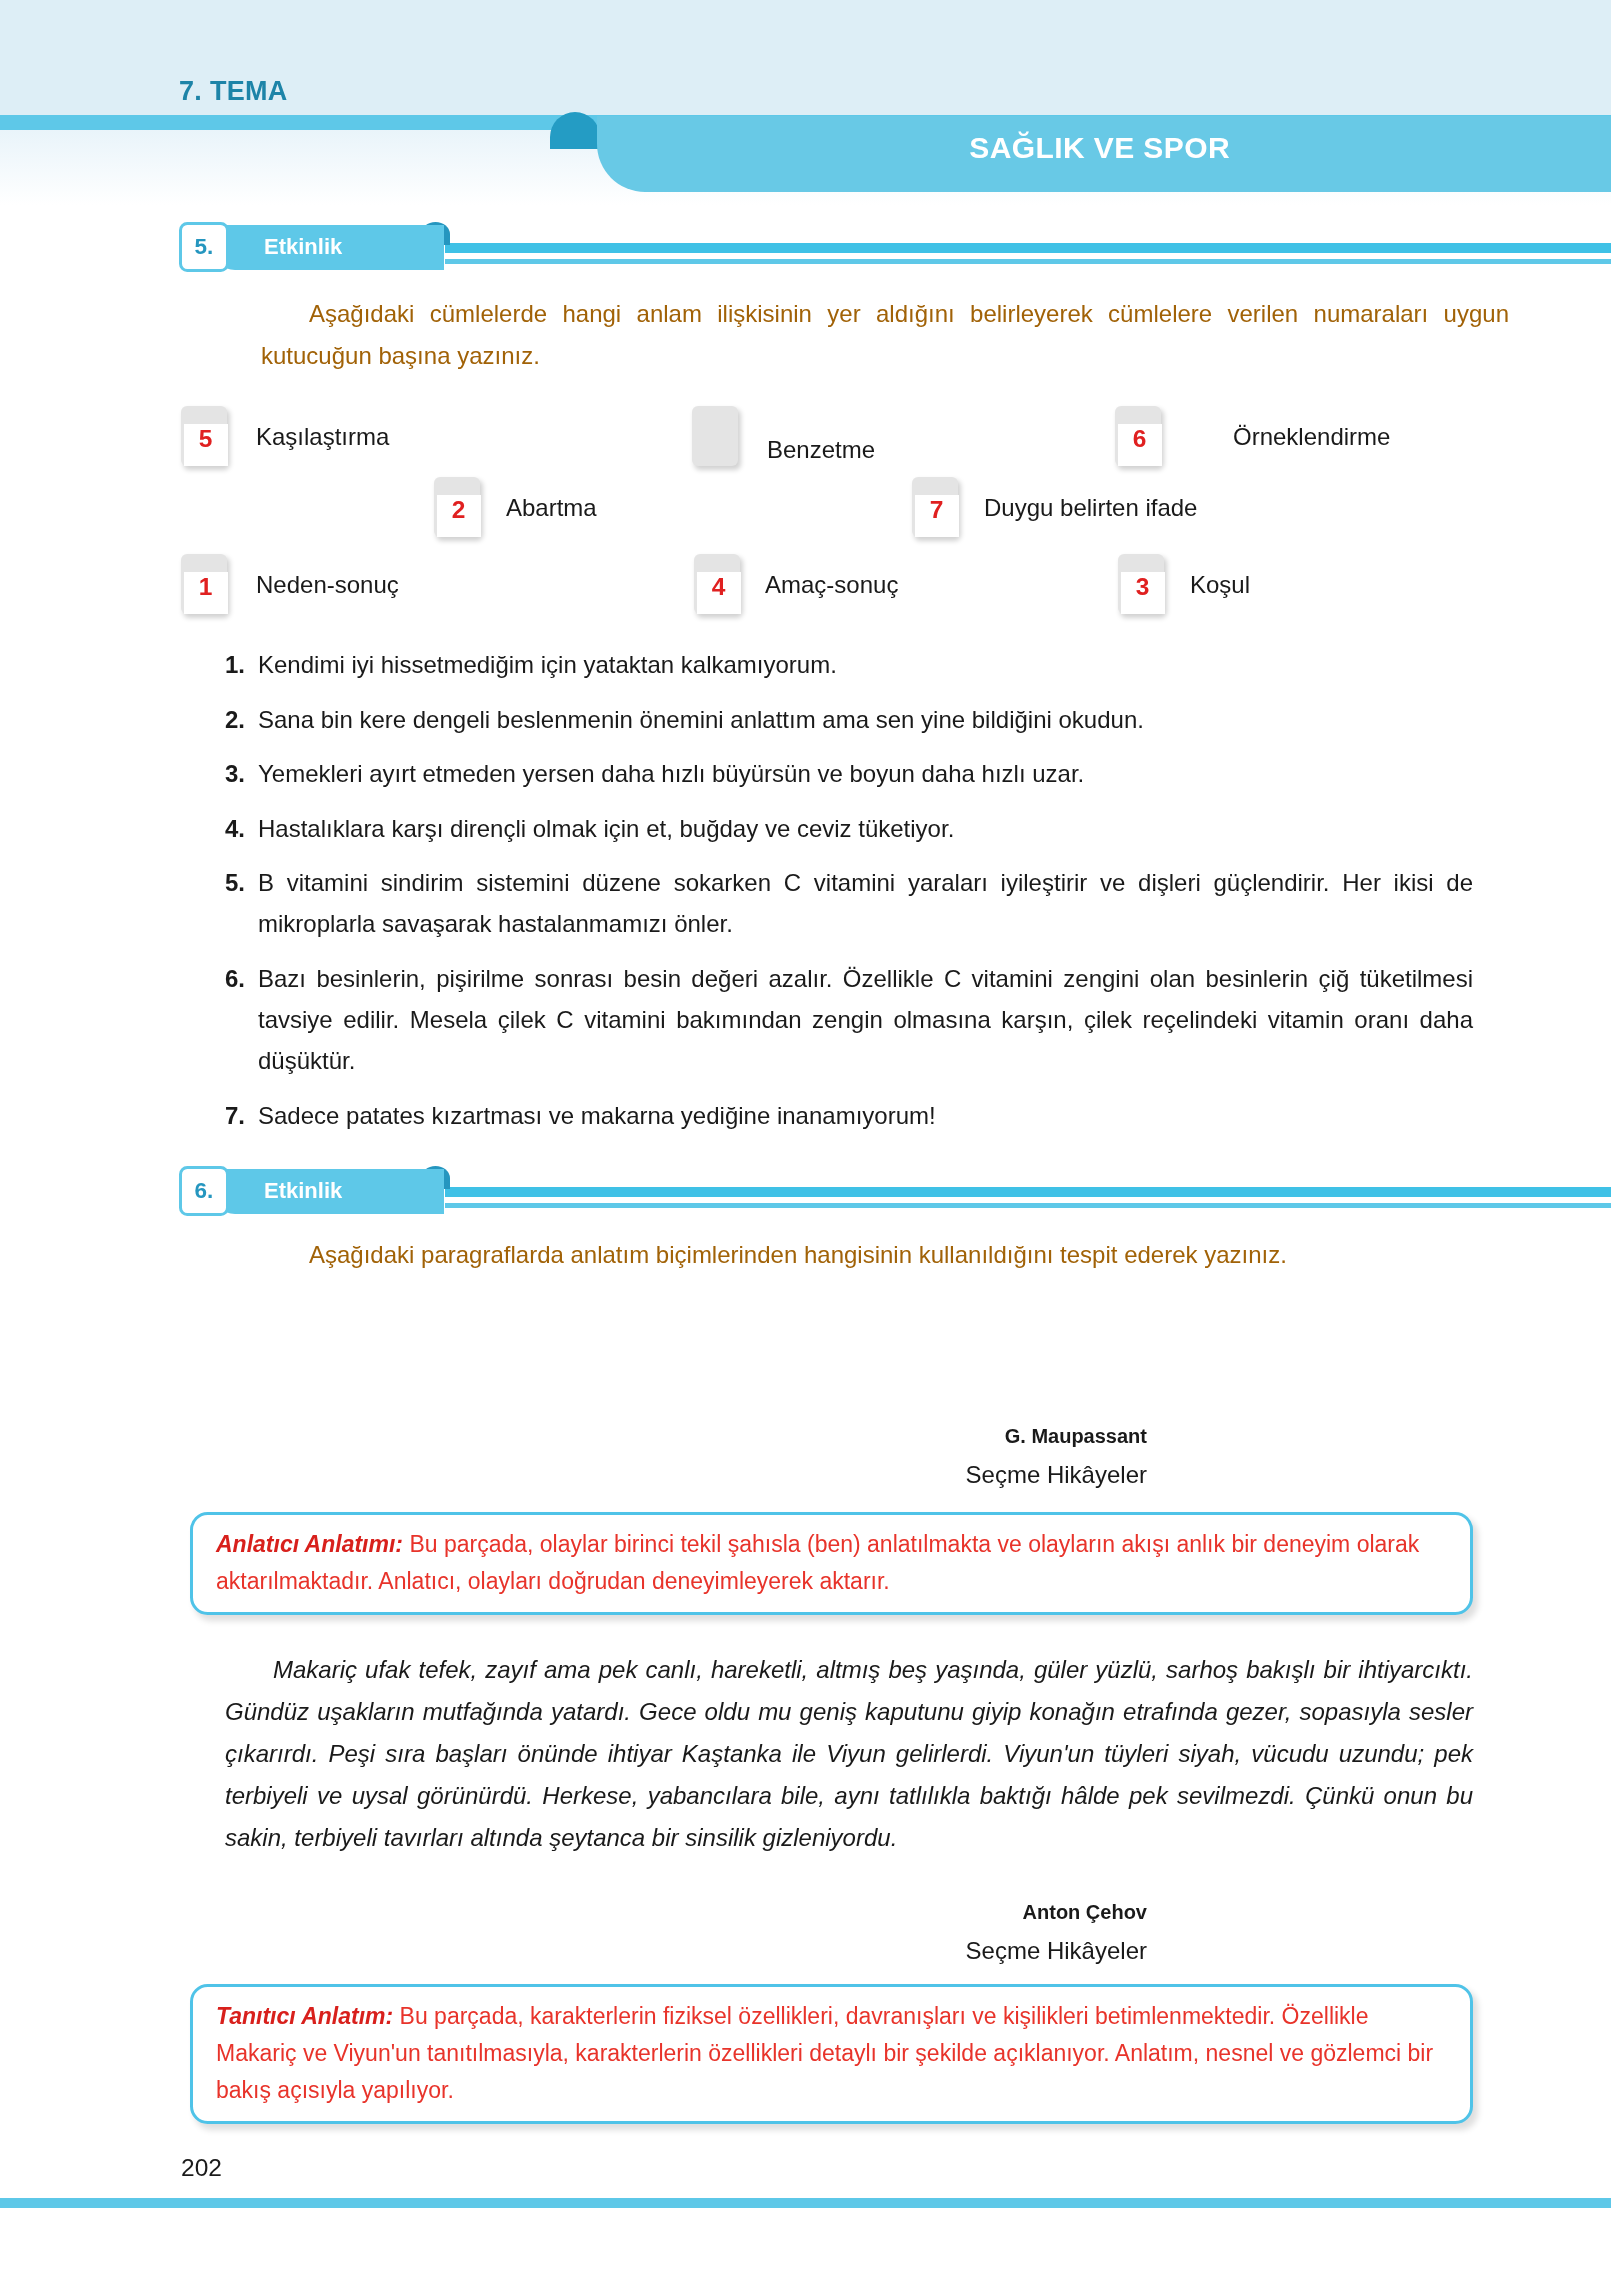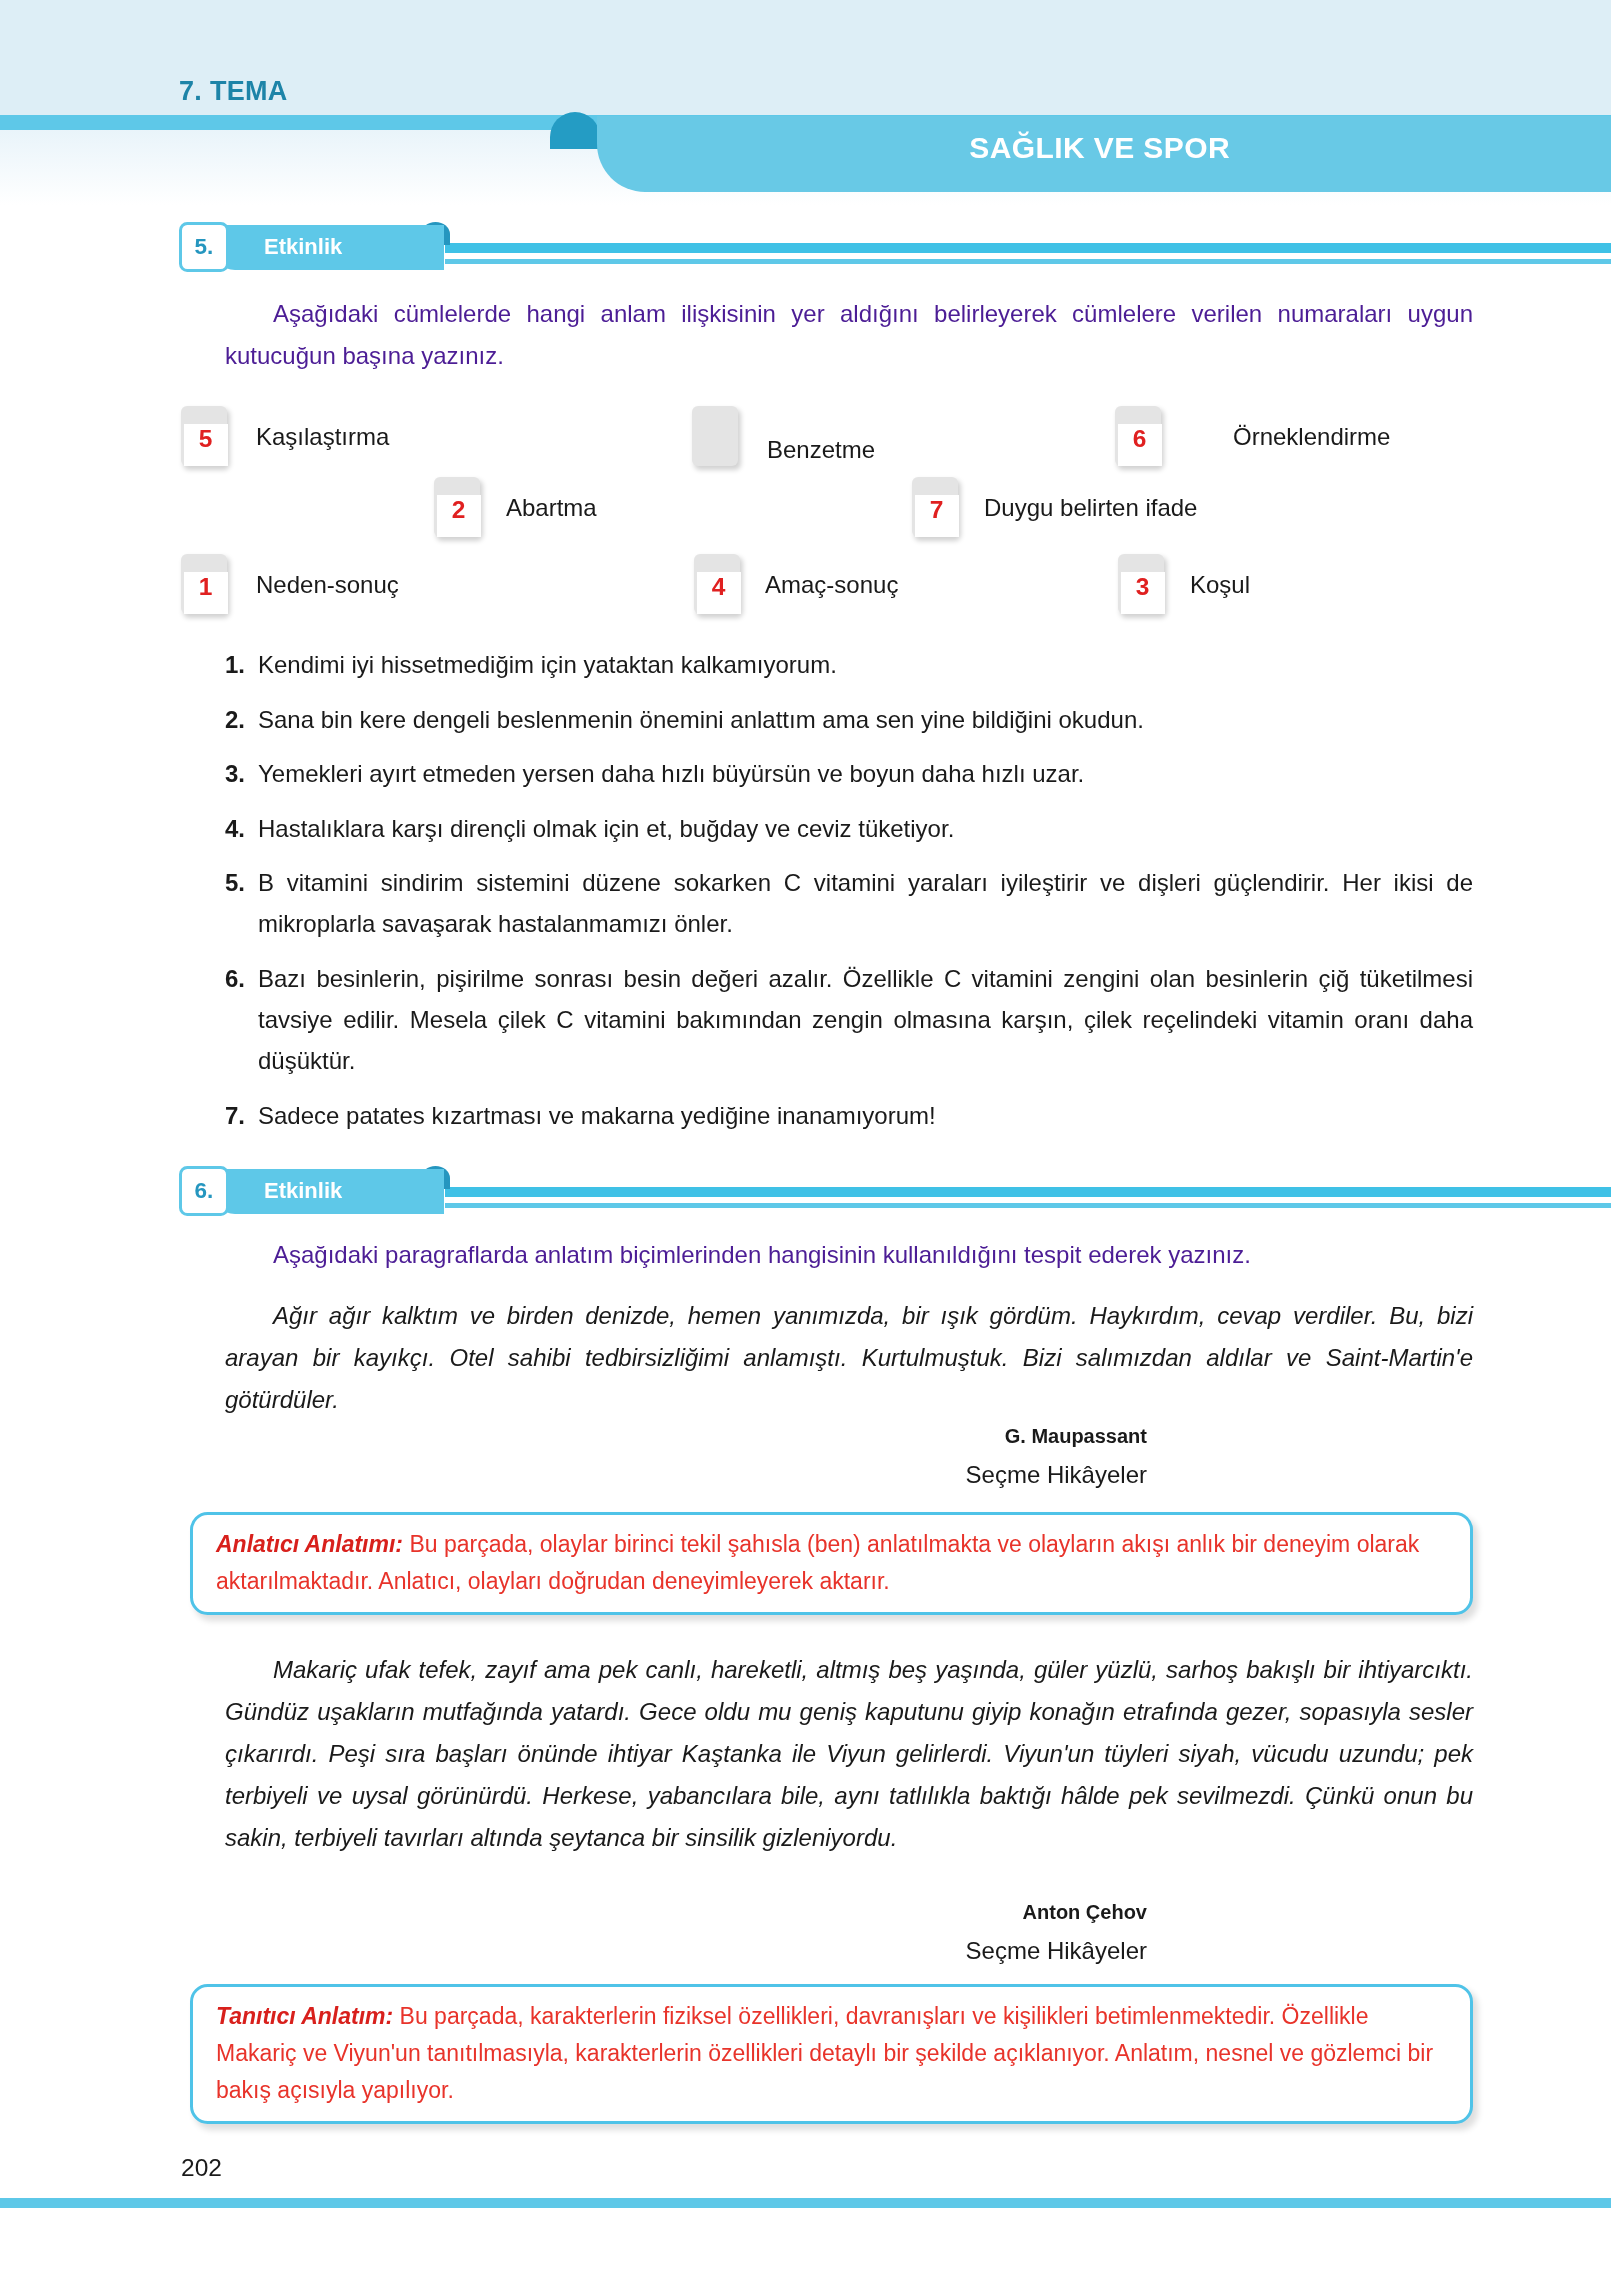--- a/index.html
+++ b/index.html
@@ -145,22 +145,23 @@
     width: 1205px;
     height: 4.8px;
     background: #5ec8e8;
   }
 
   
   .body-text {
     position: absolute;
     font-size: 24px;
     line-height: 42px;
-    color: #4c1d95;
+    color: #a16207;
     text-align: justify;
+    margin-left: 36px;
   }
   .indent { text-indent: 48px; }
 
   .q-list {
     position: absolute;
     left: 225px;
     width: 1248px;
     font-size: 24px;
     line-height: 41px;
     color: #1a1a1a;
@@ -368,21 +369,20 @@
     <div class="act-tail"></div>
     <div class="act-tab"></div>
     <div class="act-numbox">6.</div>
     <div class="act-label">Etkinlik</div>
     <div class="act-rule1"></div>
     <div class="act-rule2"></div>
   </div>
 
   <div class="body-text indent" style="left:225px; top:1234px; width:1248px;">Aşağıdaki paragraflarda anlatım biçimlerinden hangisinin kullanıldığını tespit ederek yazınız.</div>
 
-  <div class="passage" style="top:1295px;">Ağır ağır kalktım ve birden denizde, hemen yanımızda, bir ışık gördüm. Haykırdım, cevap verdiler. Bu, bizi arayan bir kayıkçı. Otel sahibi tedbirsizliğimi anlamıştı. Kurtulmuştuk. Bizi salımızdan aldılar ve Saint-Martin'e götürdüler.</div>
   <div class="attr-name" style="top:1425px;">G. Maupassant</div>
   <div class="attr-src" style="top:1461px;">Seçme Hikâyeler</div>
 
   <div class="callout" style="top:1512px;">
     <div class="callout-inner">
       <b>Anlatıcı Anlatımı:</b><span> Bu parçada, olaylar birinci tekil şahısla (ben) anlatılmakta ve olayların akışı anlık bir deneyim olarak aktarılmaktadır. Anlatıcı, olayları doğrudan deneyimleyerek aktarır.</span>
     </div>
   </div>
 
   <div class="passage" style="top:1649px;">Makariç ufak tefek, zayıf ama pek canlı, hareketli, altmış beş yaşında, güler yüzlü, sarhoş bakışlı bir ihtiyarcıktı. Gündüz uşakların mutfağında yatardı. Gece oldu mu geniş kaputunu giyip konağın etrafında gezer, sopasıyla sesler çıkarırdı. Peşi sıra başları önünde ihtiyar Kaştanka ile Viyun gelirlerdi. Viyun'un tüyleri siyah, vücudu uzundu; pek terbiyeli ve uysal görünürdü. Herkese, yabancılara bile, aynı tatlılıkla baktığı hâlde pek sevilmezdi. Çünkü onun bu sakin, terbiyeli tavırları altında şeytanca bir sinsilik gizleniyordu.</div>

